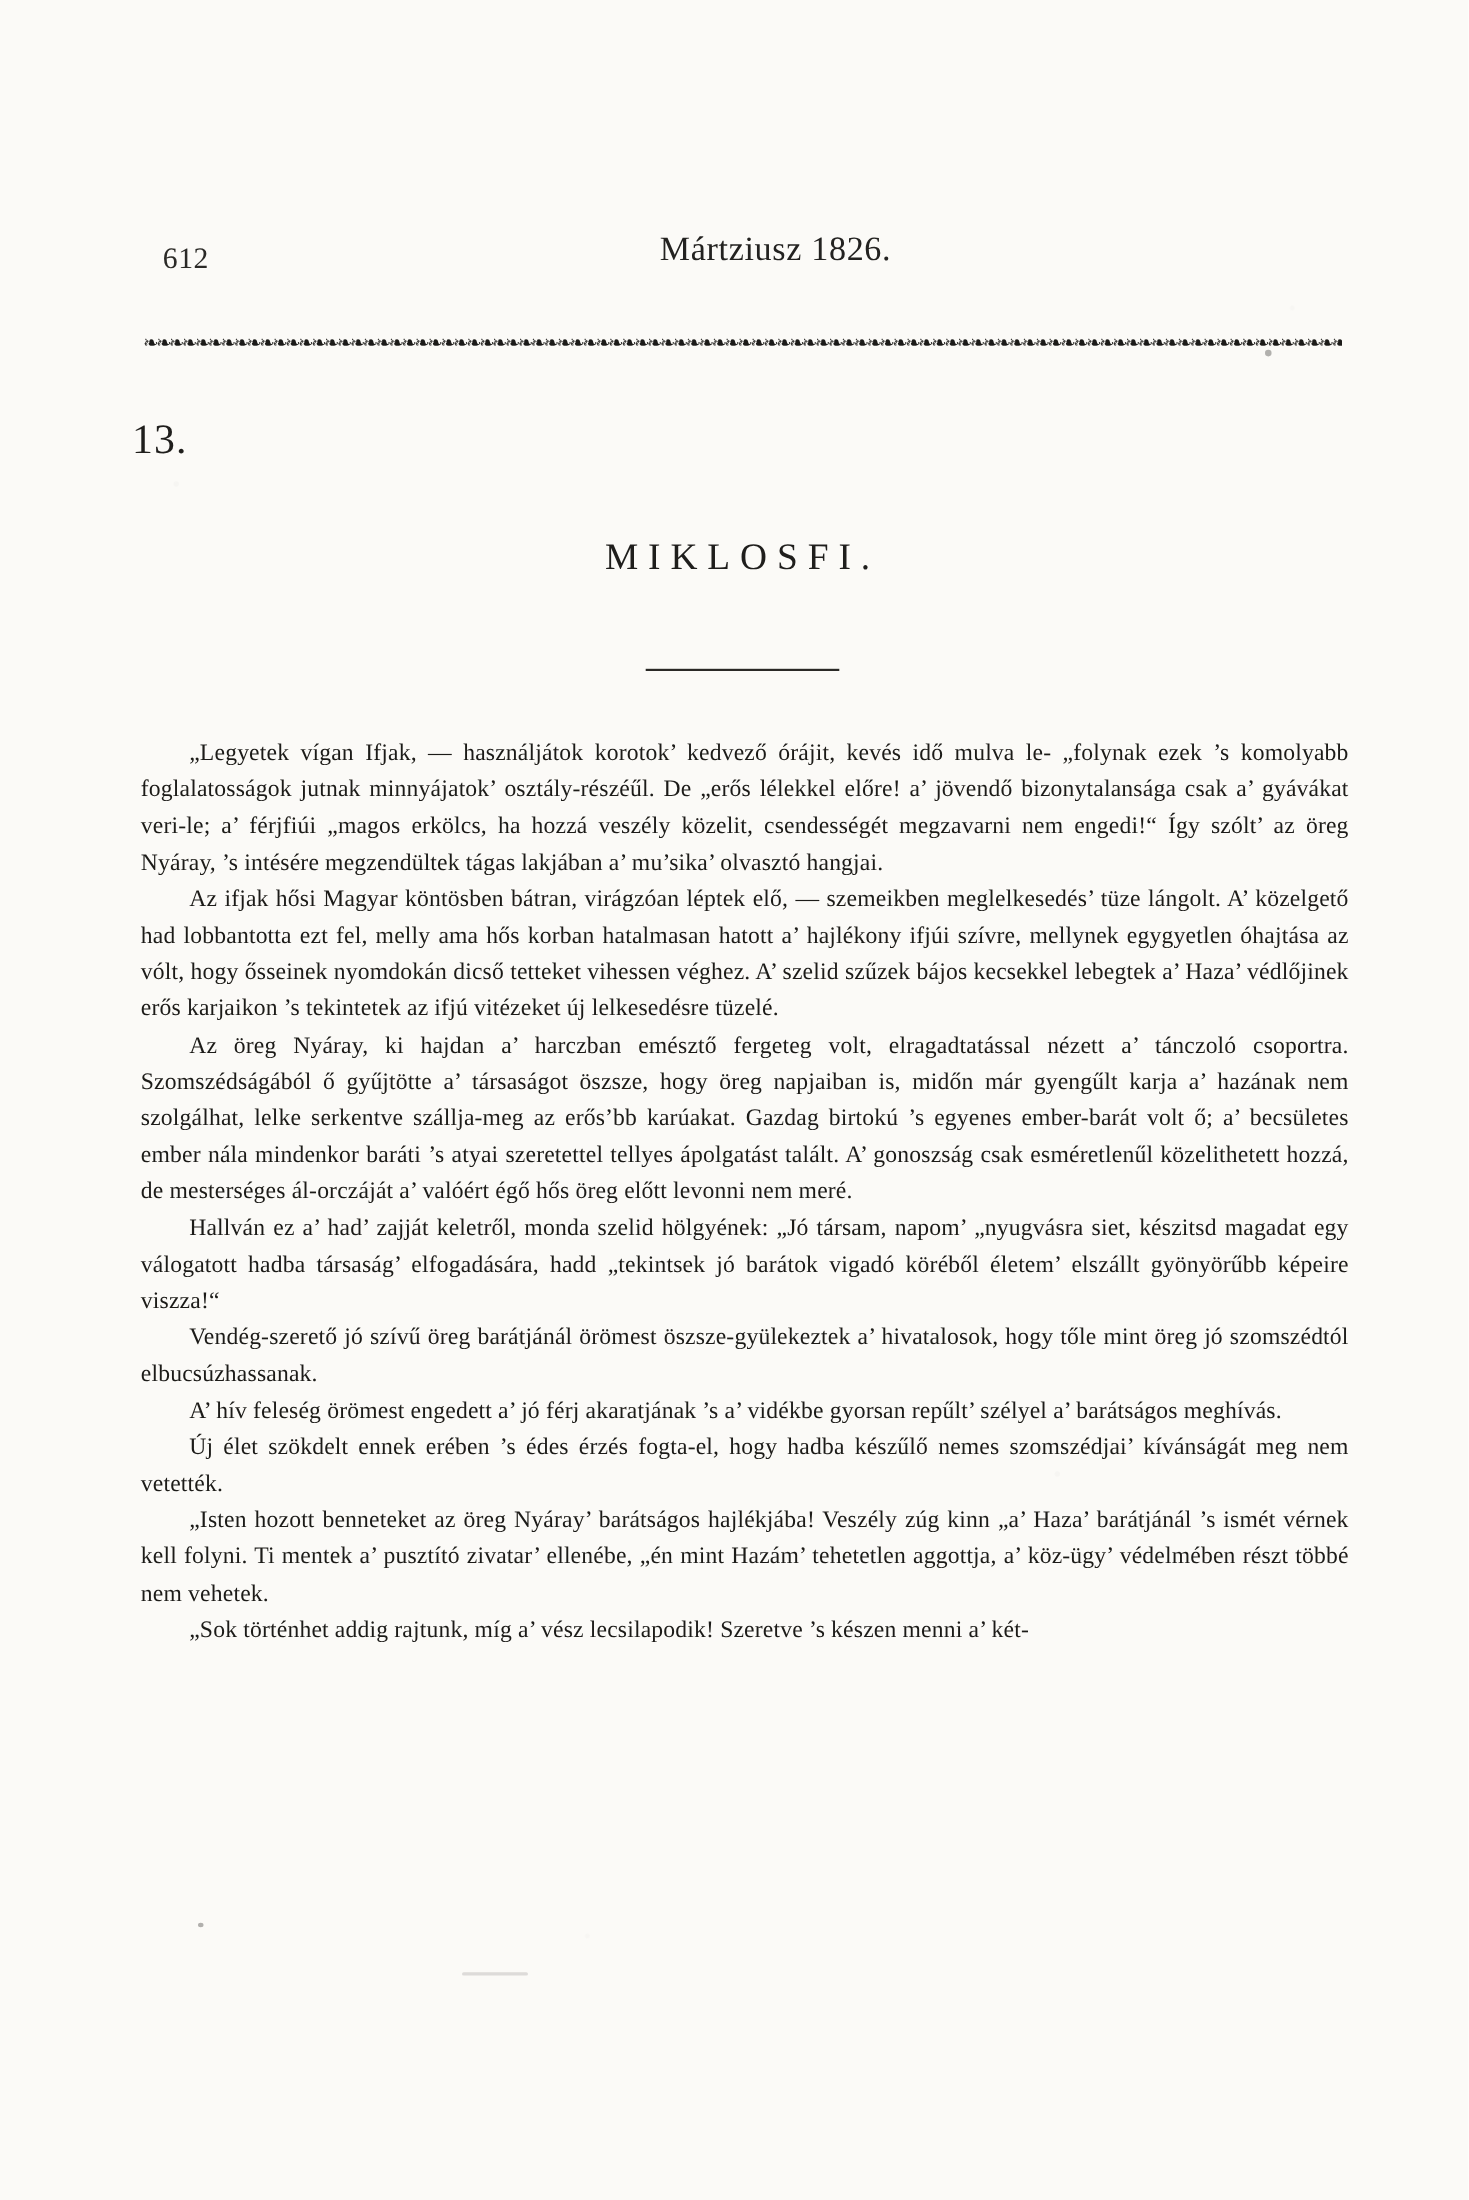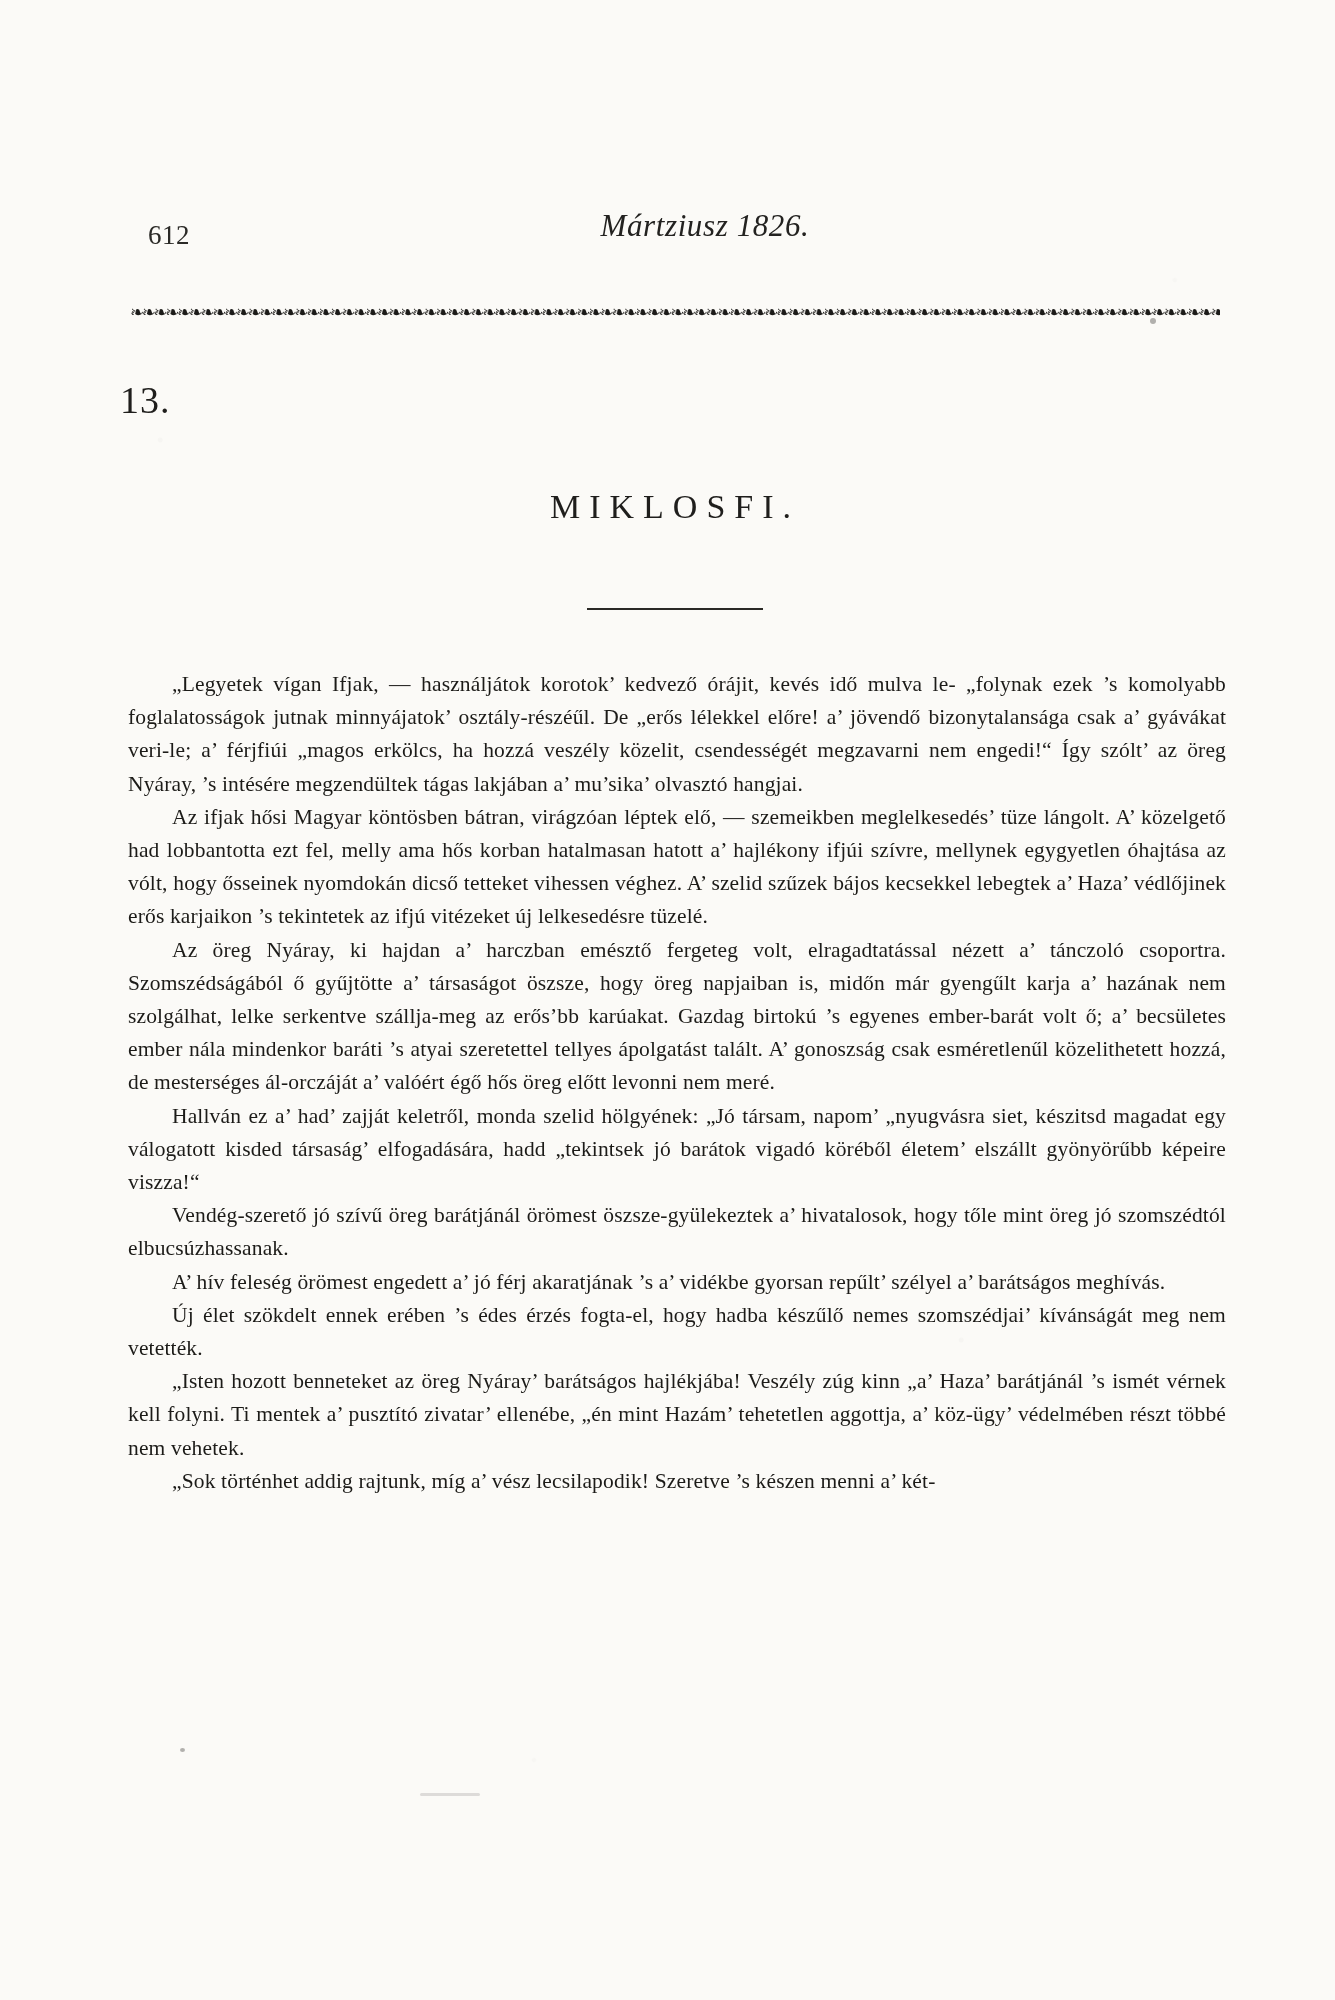--- a/index.html
+++ b/index.html
@@ -54,21 +54,20 @@
     position: absolute;
     left: 0;
     top: 0;
     width: 1110px;
     text-align: center;
     font-size: 31px;
     letter-spacing: 0.6px;
     color: #232220;
     padding-left: 60px;
     box-sizing: border-box;
-    font-style: italic;
   }
 
   
   .ornament {
     position: absolute;
     left: 10px;
     top: 255px;
     width: 1090px;
     height: 18px;
     overflow: hidden;
@@ -146,21 +145,21 @@
     <div class="ornament">❧❧❧❧❧❧❧❧❧❧❧❧❧❧❧❧❧❧❧❧❧❧❧❧❧❧❧❧❧❧❧❧❧❧❧❧❧❧❧❧❧❧❧❧❧❧❧❧❧❧❧❧❧❧❧❧❧❧❧❧❧❧❧❧❧❧❧❧❧❧❧❧❧❧❧❧❧❧❧❧❧❧❧❧❧❧❧❧❧❧❧❧❧❧❧❧❧❧❧❧❧❧❧❧❧❧❧❧❧❧❧❧❧❧❧</div>
 
     <div class="section-number">13.</div>
     <div class="section-title">MIKLOSFI.</div>
     <div class="short-rule"></div>
 
     <div class="body-text">
       <p class="indent">„Legyetek vígan Ifjak, — használjátok korotok’ kedvező órájit, kevés idő mulva le- „folynak ezek ’s komolyabb foglalatosságok jutnak minnyájatok’ osztály-részéűl. De „erős lélekkel előre! a’ jövendő bizonytalansága csak a’ gyávákat veri-le; a’ férjfiúi „magos erkölcs, ha hozzá veszély közelit, csendességét megzavarni nem engedi!“ Így szólt’ az öreg Nyáray, ’s intésére megzendültek tágas lakjában a’ mu’sika’ olvasztó hangjai.</p>
       <p class="indent">Az ifjak hősi Magyar köntösben bátran, virágzóan léptek elő, — szemeikben meglelkesedés’ tüze lángolt. A’ közelgető had lobbantotta ezt fel, melly ama hős korban hatalmasan hatott a’ hajlékony ifjúi szívre, mellynek egygyetlen óhajtása az vólt, hogy ősseinek nyomdokán dicső tetteket vihessen véghez. A’ szelid szűzek bájos kecsekkel lebegtek a’ Haza’ védlőjinek erős karjaikon ’s tekintetek az ifjú vitézeket új lelkesedésre tüzelé.</p>
       <p class="indent">Az öreg Nyáray, ki hajdan a’ harczban emésztő fergeteg volt, elragadtatással nézett a’ tánczoló csoportra. Szomszédságából ő gyűjtötte a’ társaságot öszsze, hogy öreg napjaiban is, midőn már gyengűlt karja a’ hazának nem szolgálhat, lelke serkentve szállja-meg az erős’bb karúakat. Gazdag birtokú ’s egyenes ember-barát volt ő; a’ becsületes ember nála mindenkor baráti ’s atyai szeretettel tellyes ápolgatást talált. A’ gonoszság csak esméretlenűl közelithetett hozzá, de mesterséges ál-orczáját a’ valóért égő hős öreg előtt levonni nem meré.</p>
-      <p class="indent">Hallván ez a’ had’ zajját keletről, monda szelid hölgyének: „Jó társam, napom’ „nyugvásra siet, készitsd magadat egy válogatott kisded társaság’ elfogadására, hadd „tekintsek jó barátok vigadó köréből életem’ elszállt gyönyörűbb képeire viszza!“</p>
+      <p class="indent">Hallván ez a’ had’ zajját keletről, monda szelid hölgyének: „Jó társam, napom’ „nyugvásra siet, készitsd magadat egy válogatott hadba társaság’ elfogadására, hadd „tekintsek jó barátok vigadó köréből életem’ elszállt gyönyörűbb képeire viszza!“</p>
       <p class="indent">Vendég-szerető jó szívű öreg barátjánál örömest öszsze-gyülekeztek a’ hivatalosok, hogy tőle mint öreg jó szomszédtól elbucsúzhassanak.</p>
       <p class="indent">A’ hív feleség örömest engedett a’ jó férj akaratjának ’s a’ vidékbe gyorsan repűlt’ szélyel a’ barátságos meghívás.</p>
       <p class="indent">Új élet szökdelt ennek erében ’s édes érzés fogta-el, hogy hadba készűlő nemes szomszédjai’ kívánságát meg nem vetették.</p>
       <p class="indent">„Isten hozott benneteket az öreg Nyáray’ barátságos hajlékjába! Veszély zúg kinn „a’ Haza’ barátjánál ’s ismét vérnek kell folyni. Ti mentek a’ pusztító zivatar’ ellenébe, „én mint Hazám’ tehetetlen aggottja, a’ köz-ügy’ védelmében részt többé nem vehetek.</p>
       <p class="indent">„Sok történhet addig rajtunk, míg a’ vész lecsilapodik! Szeretve ’s készen menni a’ két-</p>
     </div>
 
     <span class="speck" style="left:1030px; top:270px; width:6px; height:6px;"></span>
     <span class="speck" style="left:60px; top:1700px; width:5px; height:4px;"></span>
     <span class="speck" style="left:300px; top:1745px; width:60px; height:3px; border-radius:2px; opacity:.4;"></span>

